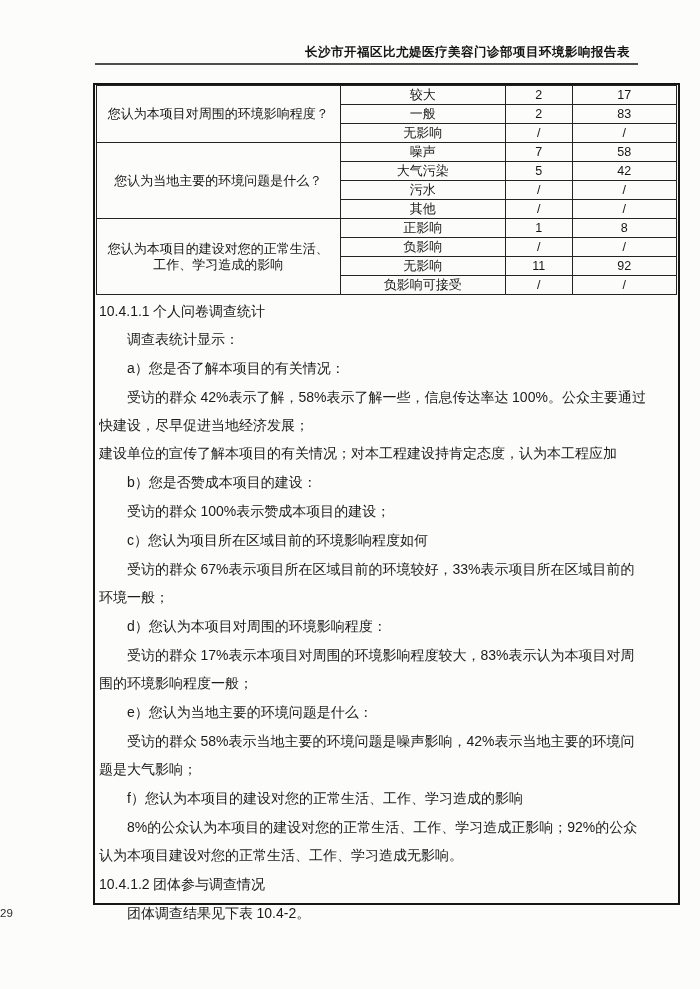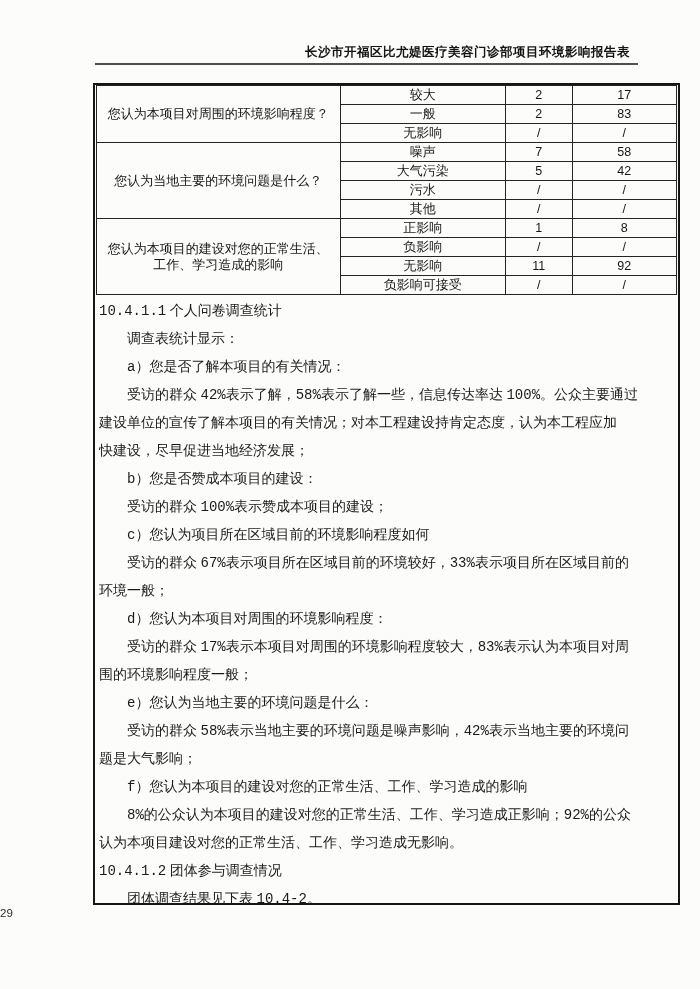--- a/index.html
+++ b/index.html
@@ -38,21 +38,21 @@
   table.survey td.val{
     font-family:"Liberation Sans","DejaVu Sans",sans-serif;
     font-size:12.5px;
   }
   .body-text{
     padding:2px 1px 0 3px;
     font-size:14px;line-height:28px;color:#1b1b1b;
   }
   .line{white-space:nowrap;overflow:hidden;}
   .line.indent{text-indent:28px;}
-  .lat{font-family:Liberation Mono, monospace;margin-top:8px;}
+  .lat{font-family:Liberation Sans, sans-serif;margin-top:8px;}
   .page-number{
     position:absolute;top:907px;left:0;width:700px;
     font-size:11.5px;color:#2a2a2a;
     font-family:"Liberation Sans","DejaVu Sans",sans-serif;
   }
 </style>
 </head>
 <body>
 
 <div class="header-title">长沙市开福区比尤媞医疗美容门诊部项目环境影响报告表</div>
@@ -126,22 +126,22 @@
           <td class="val">/</td>
           <td class="val">/</td>
         </tr>
       </tbody>
   </table>
   <div class="body-text" id="body-text">
       <div class="line"><span class="lat">10.4.1.1</span> 个人问卷调查统计</div>
       <div class="line indent">调查表统计显示：</div>
       <div class="line indent"><span class="lat">a</span>）您是否了解本项目的有关情况：</div>
       <div class="line indent">受访的群众 <span class="lat">42%</span>表示了解，<span class="lat">58%</span>表示了解一些，信息传达率达 <span class="lat">100%</span>。公众主要通过</div>
+      <div class="line">快建设，尽早促进当地经济发展；</div>
       <div class="line">建设单位的宣传了解本项目的有关情况；对本工程建设持肯定态度，认为本工程应加</div>
-      <div class="line">快建设，尽早促进当地经济发展；</div>
       <div class="line indent"><span class="lat">b</span>）您是否赞成本项目的建设：</div>
       <div class="line indent">受访的群众 <span class="lat">100%</span>表示赞成本项目的建设；</div>
       <div class="line indent"><span class="lat">c</span>）您认为项目所在区域目前的环境影响程度如何</div>
       <div class="line indent">受访的群众 <span class="lat">67%</span>表示项目所在区域目前的环境较好，<span class="lat">33%</span>表示项目所在区域目前的</div>
       <div class="line">环境一般；</div>
       <div class="line indent"><span class="lat">d</span>）您认为本项目对周围的环境影响程度：</div>
       <div class="line indent">受访的群众 <span class="lat">17%</span>表示本项目对周围的环境影响程度较大，<span class="lat">83%</span>表示认为本项目对周</div>
       <div class="line">围的环境影响程度一般；</div>
       <div class="line indent"><span class="lat">e</span>）您认为当地主要的环境问题是什么：</div>
       <div class="line indent">受访的群众 <span class="lat">58%</span>表示当地主要的环境问题是噪声影响，<span class="lat">42%</span>表示当地主要的环境问</div>

